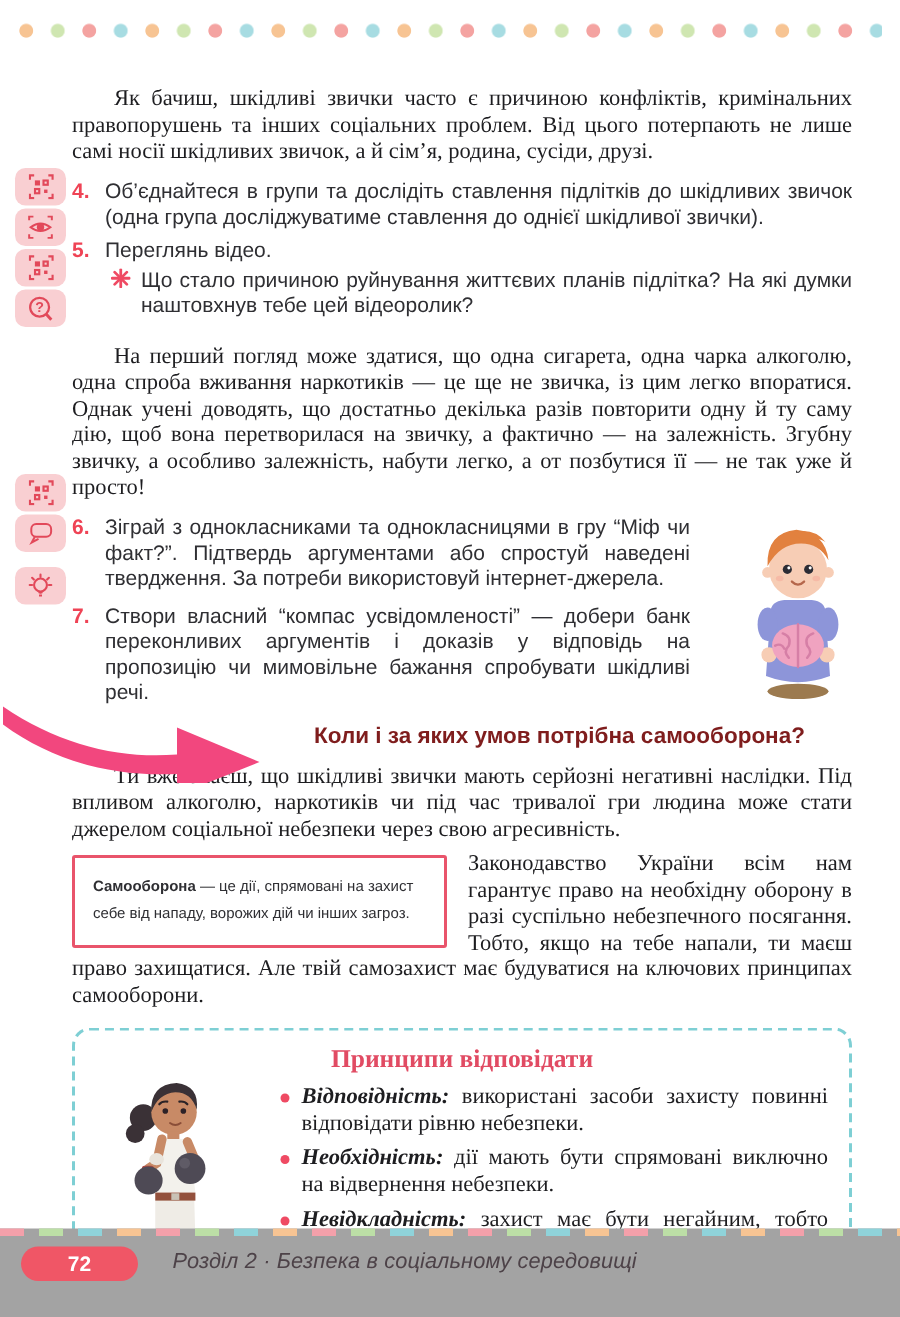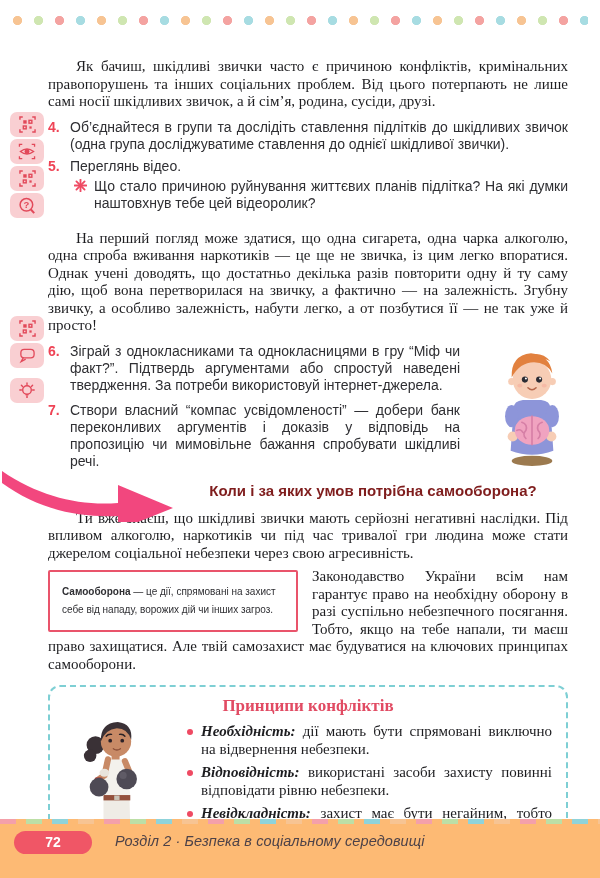--- a/index.html
+++ b/index.html
@@ -82,21 +82,21 @@
     font-family:"Liberation Serif", serif; font-size:15px; line-height:18px;
     color:#1d1d20; text-align:justify;
   }
   .principles-list li::before {
     content:""; position:absolute; left:1px; top:6.5px;
     width:6px; height:6px; border-radius:50%; background:#ef4a63;
   }
   .pterm { font-style:italic; font-weight:bold; }
 
   
-  .footer { position:absolute; left:0; right:0; top:819px; background:#fdba74; height:59px; }
+  .footer { position:absolute; left:0; right:0; top:819px; background:#a3a3a3; height:59px; }
   .dash-line {
     height:5px; margin:0 0 0 0;
     background-image:linear-gradient(90deg,
       #f4a0aa 0 16px, transparent 16px 26px,
       #bcdfa6 26px 42px, transparent 42px 52px,
       #8fd3da 52px 68px, transparent 68px 78px,
       #f7c493 78px 94px, transparent 94px 104px);
     background-size:104px 5px; background-repeat:repeat-x;
   }
   .footer-row { position:relative; margin-top:7px; height:24px; }
@@ -248,21 +248,21 @@
     <p class="serif indent" style="margin-top:4px">Ти вже знаєш, що шкідливі звички мають серйозні негативні наслідки. Під впливом алкоголю, наркотиків чи під час тривалої гри людина може стати джерелом соціальної небезпеки через свою агресивність.</p>
 
     <div class="def-law">
       <div class="def-box">
         <span class="term">Самооборона</span><span> — це дії, спрямовані на захист себе від нападу, ворожих дій чи інших загроз.</span>
       </div>
       <p class="serif">Законодавство України всім нам гарантує право на необхідну оборону в разі суспільно небезпечного посягання. Тобто, якщо на тебе напали, ти маєш право захищатися. Але твій самозахист має будуватися на ключових принципах самооборони.</p>
     </div>
 
     <div class="principles-box">
-      <h3 class="principles-title">Принципи конфліктів</h3>
+      <h3 class="principles-title">Принципи відповідати</h3>
       <div class="girl-figure">
         <svg width="112" height="132" viewBox="0 0 110 148">
           <ellipse cx="54" cy="143" rx="26" ry="4" fill="#000000" opacity="0.07"></ellipse>
           <circle cx="32" cy="36" r="10" fill="#3a3136"></circle>
           <circle cx="26" cy="48" r="7" fill="#3a3136"></circle>
           <circle cx="55" cy="32" r="17" fill="#c88a66"></circle>
           <path d="M38,32 Q37,11 57,10 Q74,12 72,30 Q68,17 56,17 Q43,18 38,32 Z" fill="#3a3136"></path>
           <path d="M44,26 Q46,23.5 50,24 M59,24 Q63,23.5 65,26" stroke="#2a2226" stroke-width="1.6" fill="none" stroke-linecap="round"></path>
           <circle cx="48.5" cy="31" r="2.1" fill="#2c2127"></circle>
           <circle cx="62" cy="31" r="2.1" fill="#2c2127"></circle>
@@ -277,26 +277,26 @@
           <circle cx="67" cy="74" r="11.5" fill="#4e4a55"></circle>
           <circle cx="63" cy="70" r="4" fill="#5f5b66"></circle>
           <path d="M41,92 L70,92 L71,128 L41,128 Z" fill="#efece6"></path>
           <rect x="41" y="92" width="30" height="6" fill="#93503c"></rect>
           <rect x="53" y="92.5" width="6" height="5" fill="#c9c2b6"></rect>
           <path d="M42,128 L70,128 L70,140 L42,140 Z" fill="#efece6"></path>
         </svg>
       </div>
       <ul class="principles-list">
         <li>
+          <span class="pterm">Відповідність:</span>
+          <span>використані засоби захисту повинні відповідати рівню небезпеки.</span>
+        </li>
+        <li>
           <span class="pterm">Необхідність:</span>
           <span>дії мають бути спрямовані виключно на відвернення небезпеки.</span>
-        </li>
-        <li>
-          <span class="pterm">Відповідність:</span>
-          <span>використані засоби захисту повинні відповідати рівню небезпеки.</span>
         </li>
         <li>
           <span class="pterm">Невідкладність:</span>
           <span>захист має бути негайним, тобто відбуватися в момент загрози.</span>
         </li>
       </ul>
     </div>
 
   </div>
 

